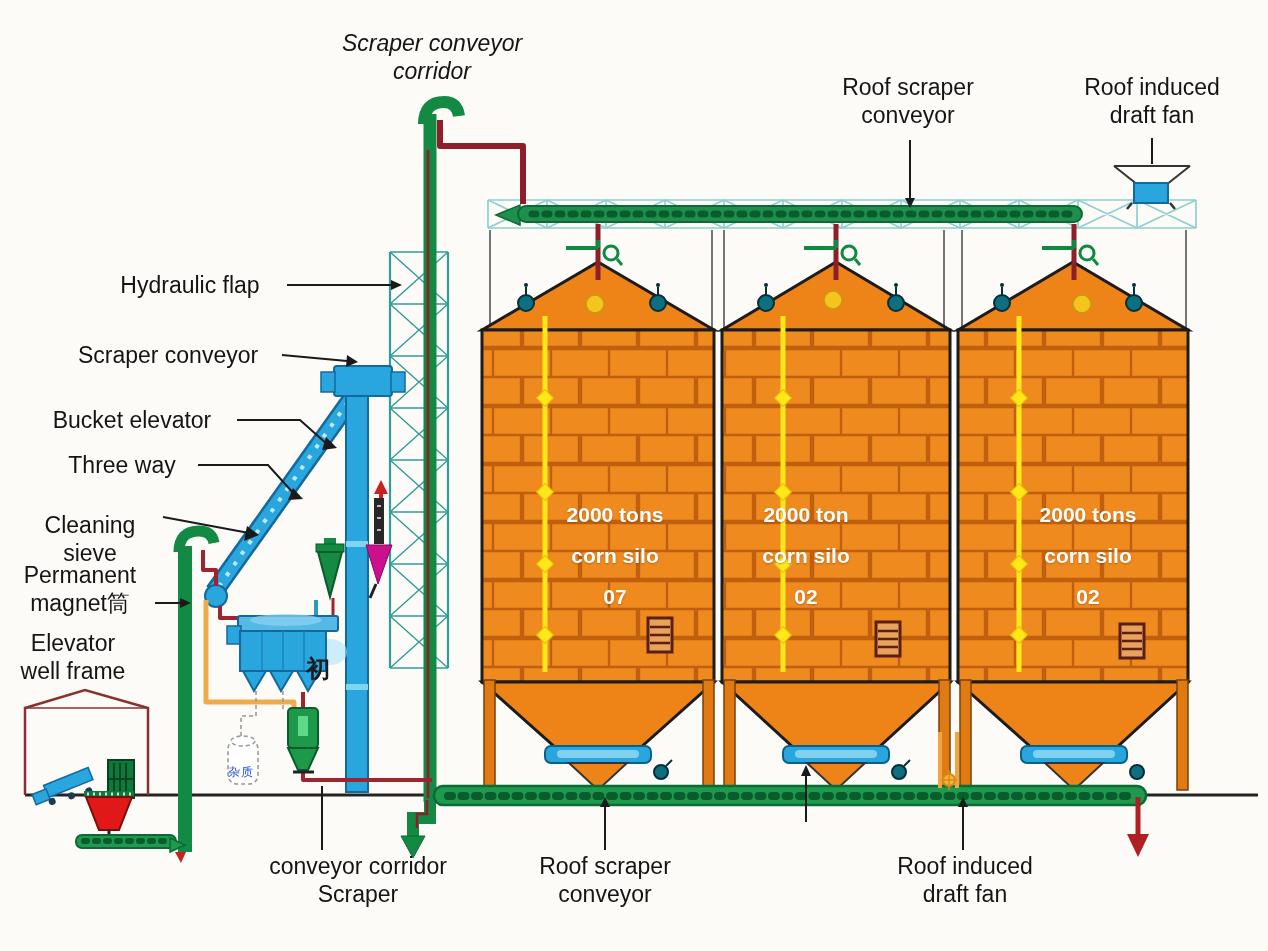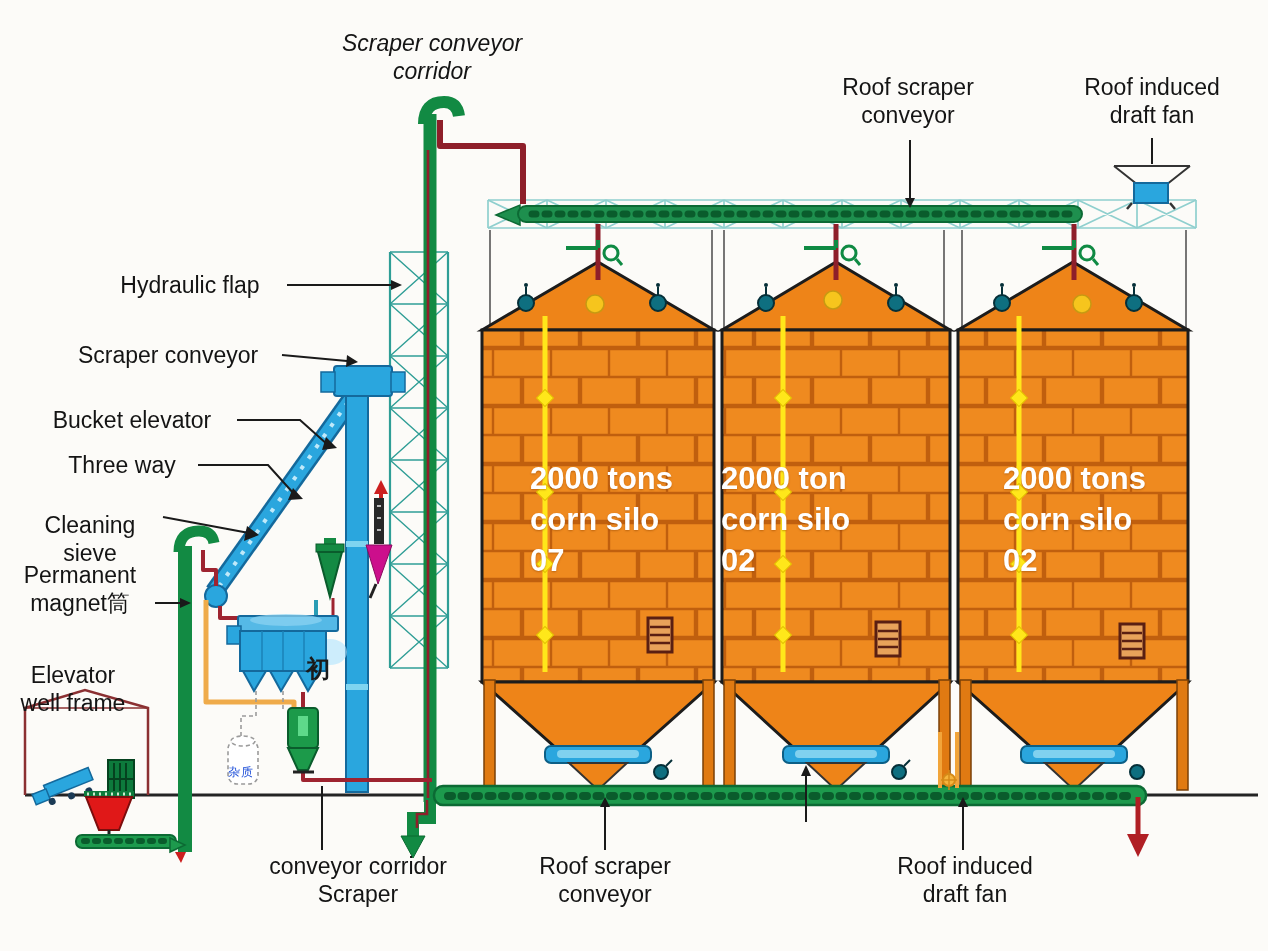--- a/index.html
+++ b/index.html
@@ -2,23 +2,23 @@
 <html><head>
 <meta charset="utf-8">
 <style>
   html,body{margin:0;padding:0;background:#e8e8e8;}
   .stage{position:relative;width:1268px;height:951px;background:#fcfbf8;
          font-family:"Liberation Sans",sans-serif;overflow:hidden;}
   .stage svg{position:absolute;left:0;top:0;}
   .lbl{position:absolute;color:#141414;font-size:23px;line-height:1.2;
        text-align:center;white-space:normal;}
   .lbl .ln{display:block;}
-  .silo-txt{position:absolute;width:170px;color:#fff;
-            font-weight:bold;font-size:31px;line-height:41px;
-            text-shadow:0 1px 2px rgba(130,60,0,.45);}
+  .silo-txt{position:absolute;width:170px;text-align:center;color:#fff;
+            font-weight:bold;font-size:21px;line-height:41px;
+            text-shadow:0 1px 2px rgba(130,60,0,.45);margin-top:36px;}
   .silo-txt span{display:block;}
   .cjk{position:absolute;color:#1a1a1a;font-weight:bold;}
   .small-gray{position:absolute;color:#1d4ed8;font-size:12px;letter-spacing:1px;}
 </style>
 </head>
 <body>
 
 <div class="stage">
 
 <svg width="1268" height="951" viewBox="0 0 1268 951">
@@ -329,21 +329,21 @@
 <div class="lbl" style="left:312px;top:30px;width:240px;font-style:italic;">Scraper conveyor corridor</div>
 <div class="lbl" style="left:823px;top:74px;width:170px;">Roof scraper conveyor</div>
 <div class="lbl" style="left:1067px;top:74px;width:170px;">Roof induced draft fan</div>
 
 <div class="lbl" style="left:95px;top:272px;width:190px;">Hydraulic flap</div>
 <div class="lbl" style="left:32px;top:407px;width:200px;">Bucket elevator</div>
 <div class="lbl" style="left:58px;top:342px;width:220px;">Scraper conveyor</div>
 <div class="lbl" style="left:52px;top:452px;width:140px;">Three way</div>
 <div class="lbl" style="left:35px;top:472px;width:110px;margin-top:40px;">Cleaning sieve</div>
 <div class="lbl" style="left:10px;top:562px;width:140px;">Permanent magnet筒</div>
-<div class="lbl" style="left:8px;top:630px;width:130px;margin-top:32px;">Elevator well frame</div>
+<div class="lbl" style="left:8px;top:630px;width:130px;">Elevator well frame</div>
 
 <div class="lbl" style="left:258px;top:853px;width:200px;">
   <span class="ln">conveyor corridor</span>
   <span class="ln">Scraper</span>
 </div>
 <div class="lbl" style="left:520px;top:853px;width:170px;">Roof scraper conveyor</div>
 <div class="lbl" style="left:880px;top:853px;width:170px;">Roof induced draft fan</div>
 
 <div class="silo-txt" style="left:530px;top:458px;">
   <span>2000 tons</span>

